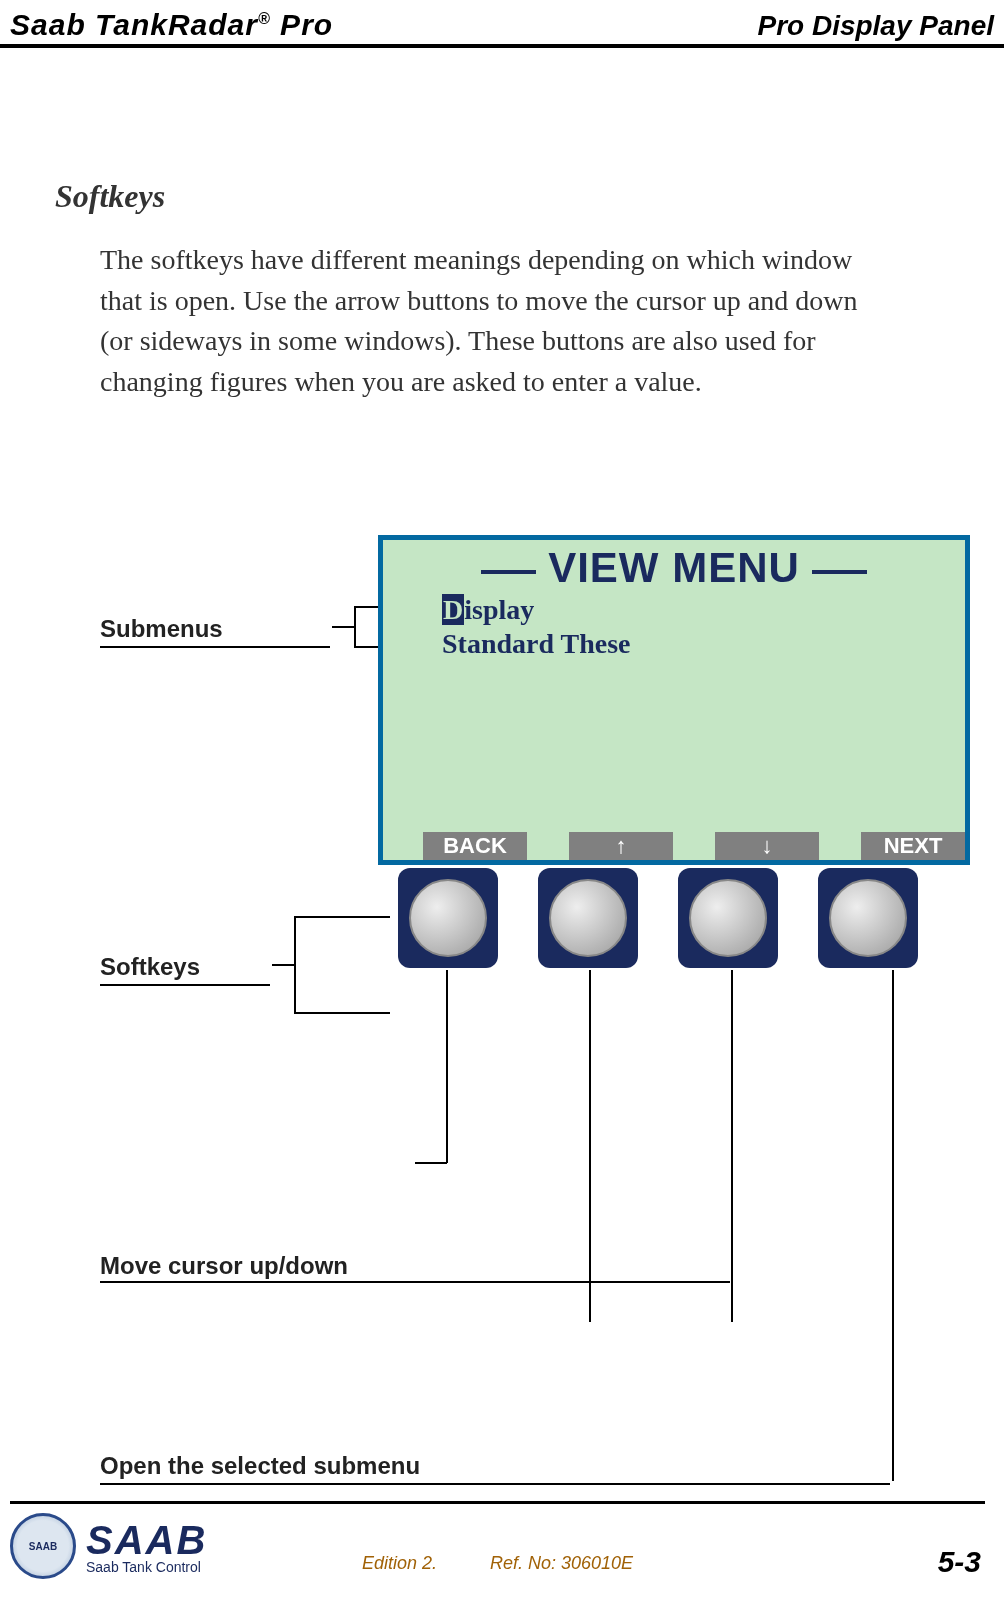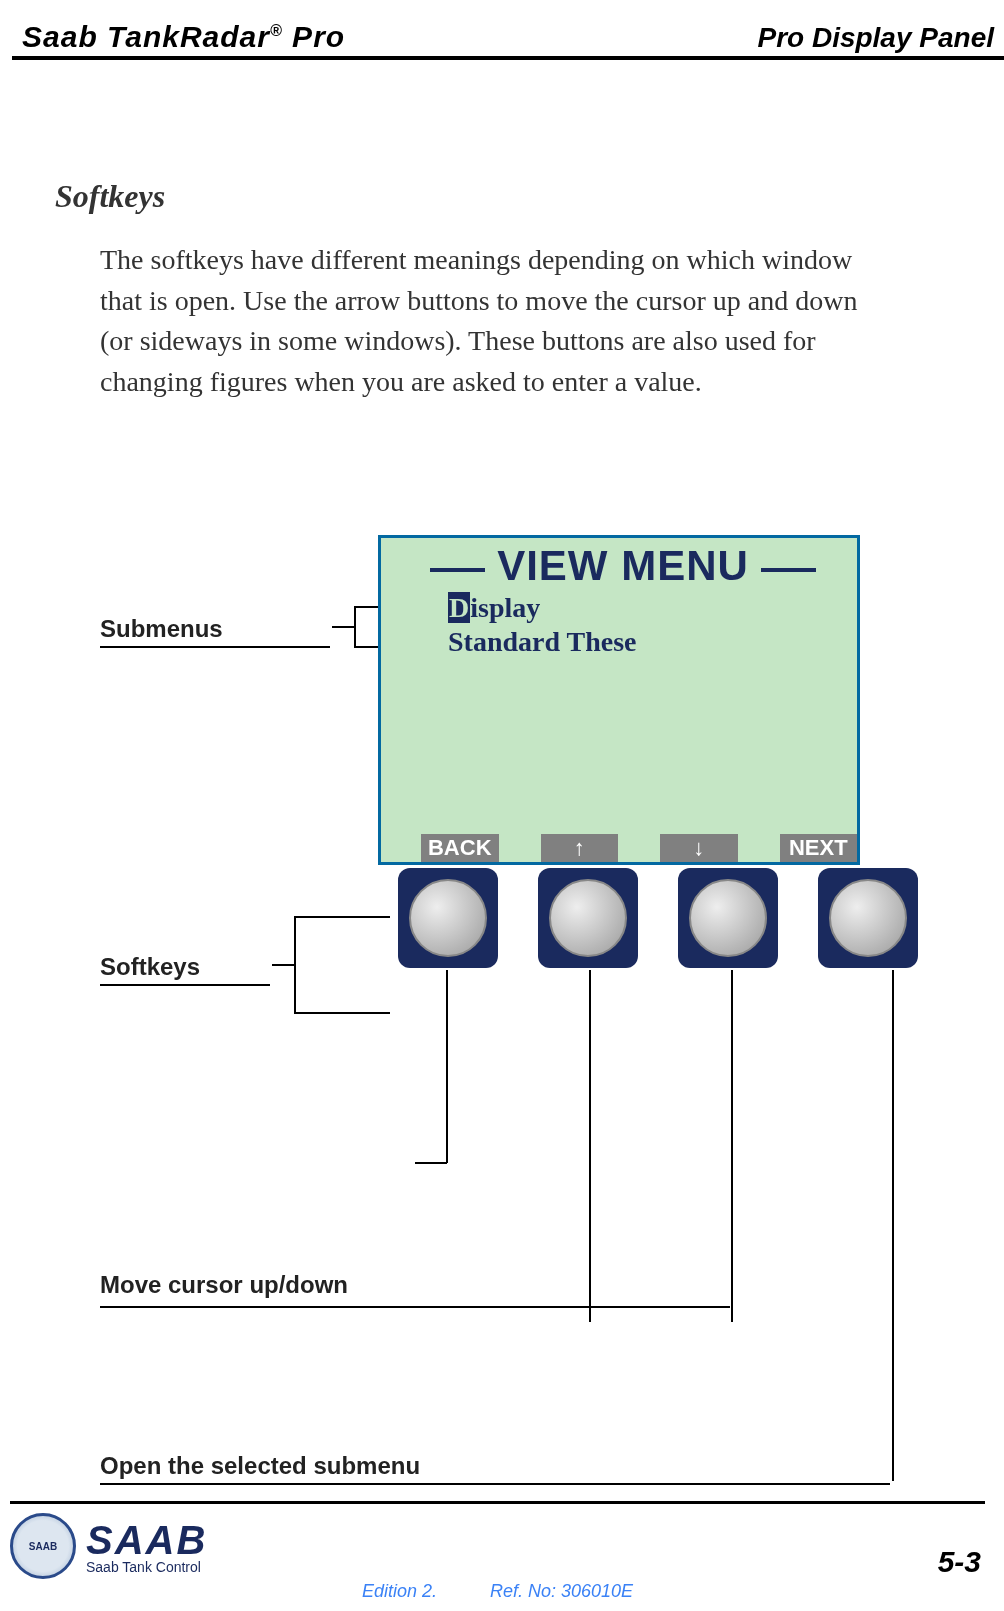--- a/index.html
+++ b/index.html
@@ -7,23 +7,22 @@
       width: 1004px;
       height: 1611px;
       background: white;
       font-family: Arial, Helvetica, sans-serif;
       position: relative;
     }
     .header {
       display: flex;
       justify-content: space-between;
       align-items: baseline;
-      padding: 20px 10px 2px 10px;
+      padding: 8px 10px 2px 10px;
       border-bottom: 4px solid black;
-      margin-left: 12px;
     }
     .header-left {
       font-family: Arial, Helvetica, sans-serif;
       font-weight: bold;
       font-style: italic;
       font-size: 30px;
       letter-spacing: 1px;
     }
     .header-left sup { font-size: 16px; }
     .header-right {
@@ -62,31 +61,30 @@
     .label {
       position: absolute;
       font-family: Arial, Helvetica, sans-serif;
       font-weight: bold;
       font-size: 24px;
       color: #222;
     }
     .label-submenus { top: 80px; left: 0; width: 230px; border-bottom: 2px solid black; padding-bottom: 3px; }
     .label-softkeys { top: 418px; left: 0; width: 170px; border-bottom: 2px solid black; padding-bottom: 3px; }
     .label-back { top: 599px; left: 0; width: 315px; border-bottom: 2px solid black; padding-bottom: 3px; }
-    .label-updown { top: 736px; left: 0; width: 630px; border-bottom: 2px solid black; padding-bottom: 7px; }
+    .label-updown { top: 717px; left: 0; width: 630px; border-bottom: 2px solid black; padding-bottom: 1px; }
     .label-open { top: 917px; left: 0; width: 790px; border-bottom: 2px solid black; padding-bottom: 3px; }
     .screen {
       position: absolute;
       top: 0;
       left: 278px;
-      width: 482px;
+      width: 592px;
       height: 330px;
       background: #c5e6c5;
-      border: 3px solid #0369a1;
-      padding-left: 8px;
+      border: 5px solid #0369a1;
     }
     .screen-title-row {
       display: flex;
       align-items: center;
       justify-content: center;
       padding: 4px 10px 0 10px;
     }
     .screen-title-line {
       height: 4px;
       background: #1a2a5e;
@@ -210,22 +208,21 @@
       color: #1a2a5e;
       margin-top: -4px;
     }
     .footer-center {
       position: absolute;
       left: 0; right: 0;
       top: 52px;
       text-align: center;
       font-style: italic;
       font-size: 18px;
-      color: #3b82f6;
-      margin-top: 28px;
+      color: #a16207;
     }
     .footer-center span { margin: 0 24px; }
     .page-num {
       position: absolute;
       right: 14px;
       top: 44px;
       font-family: Arial, Helvetica, sans-serif;
       font-weight: bold;
       font-style: italic;
       font-size: 30px;

